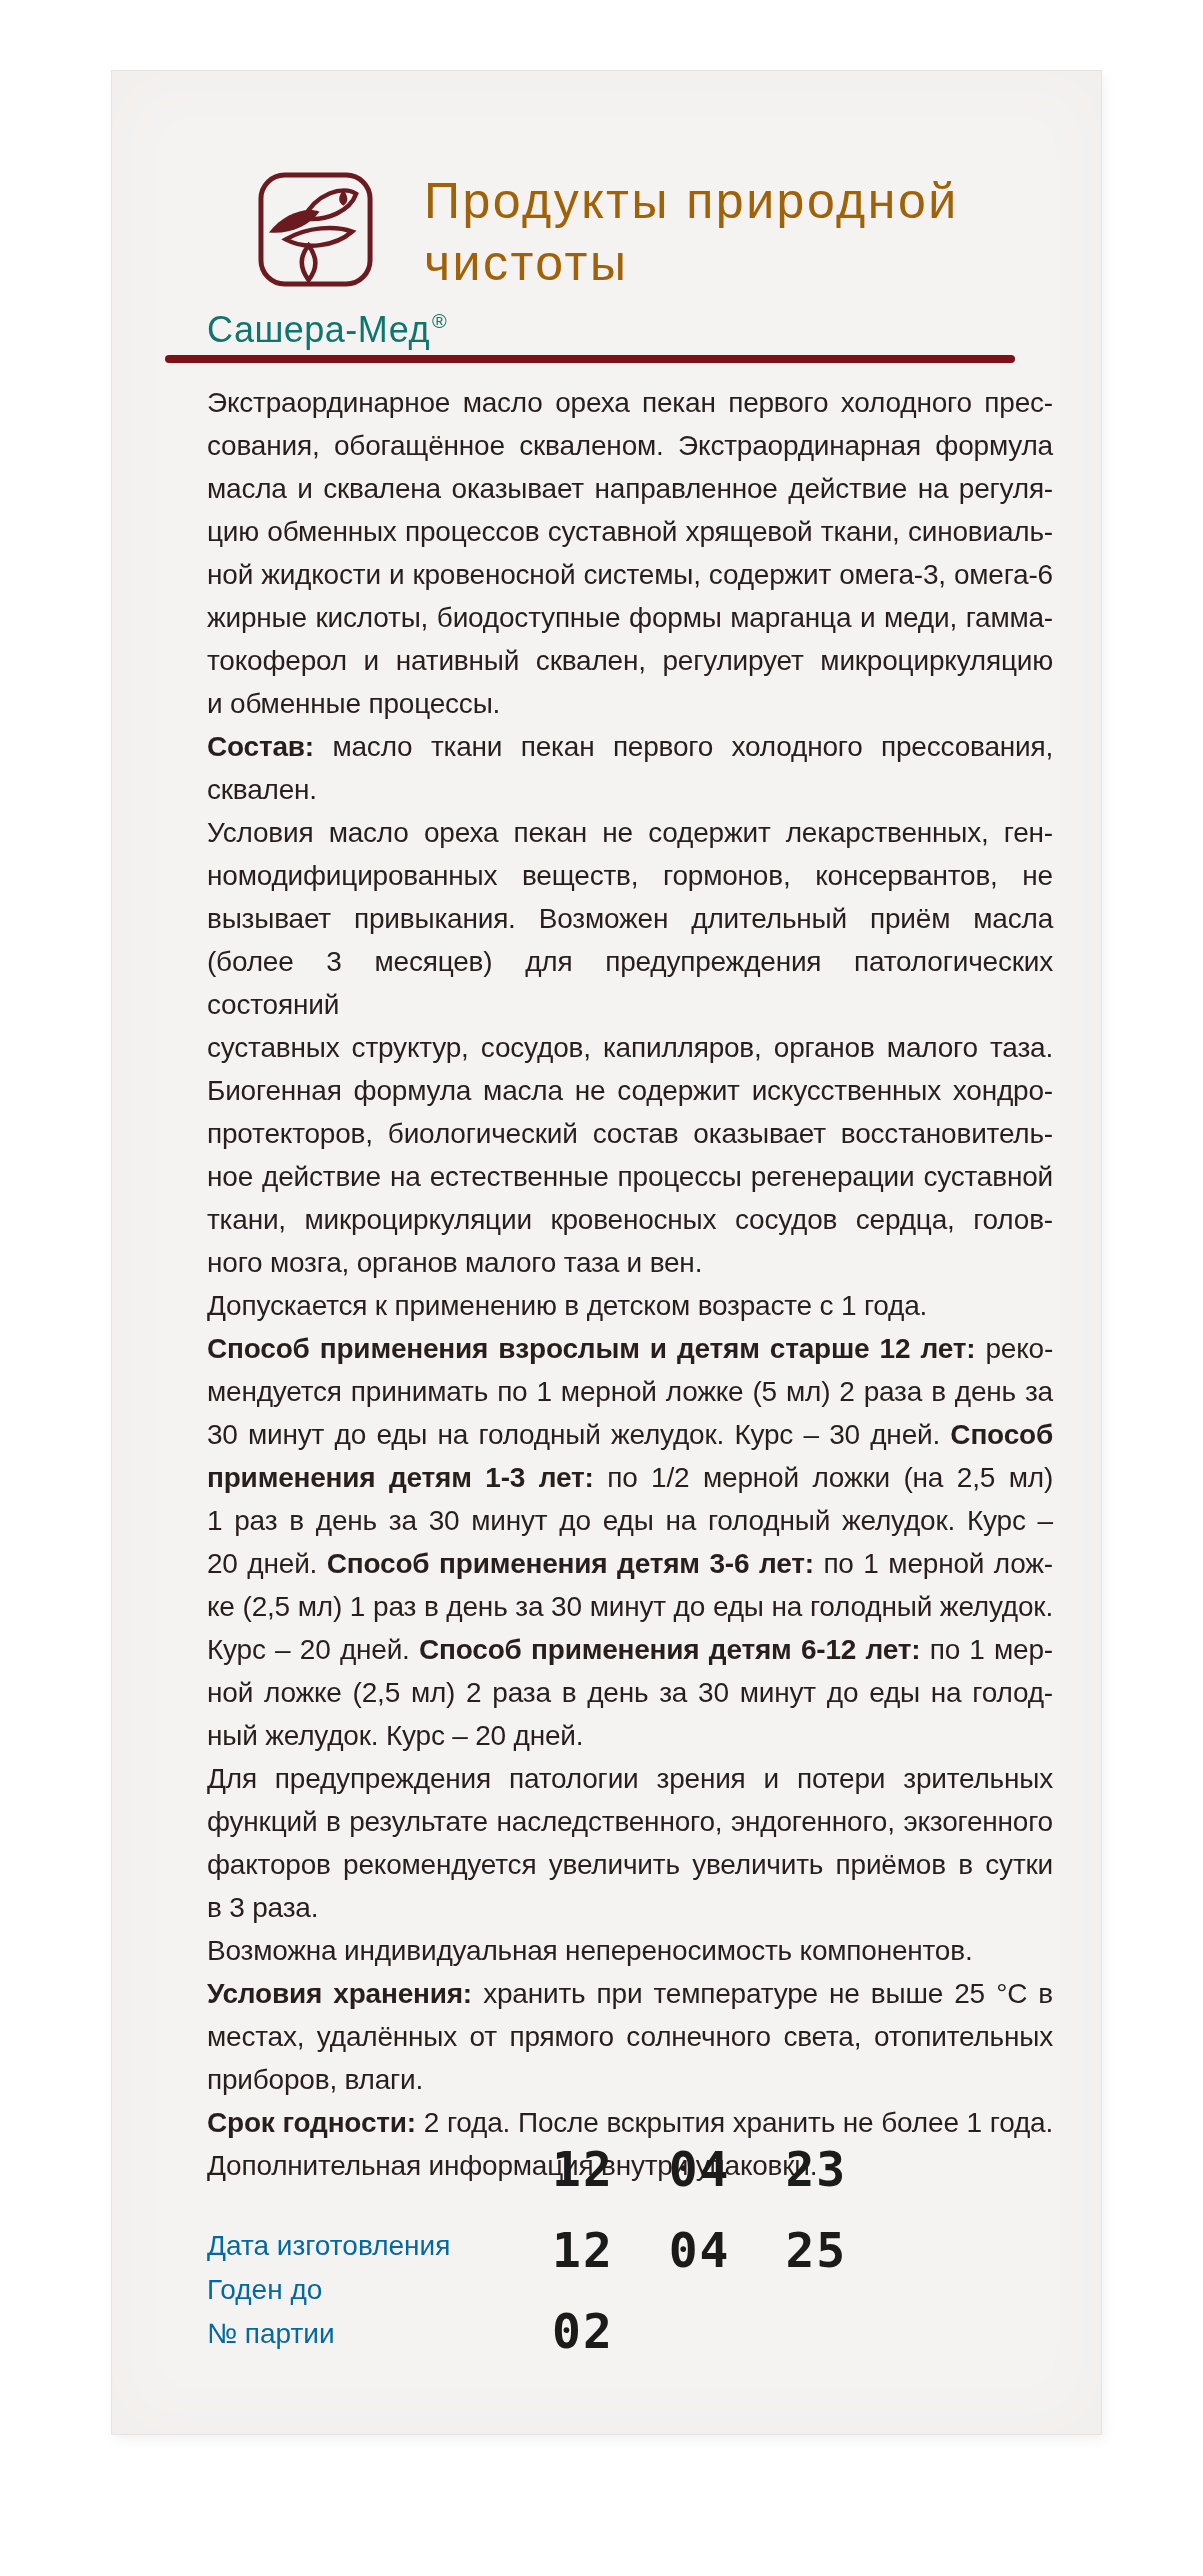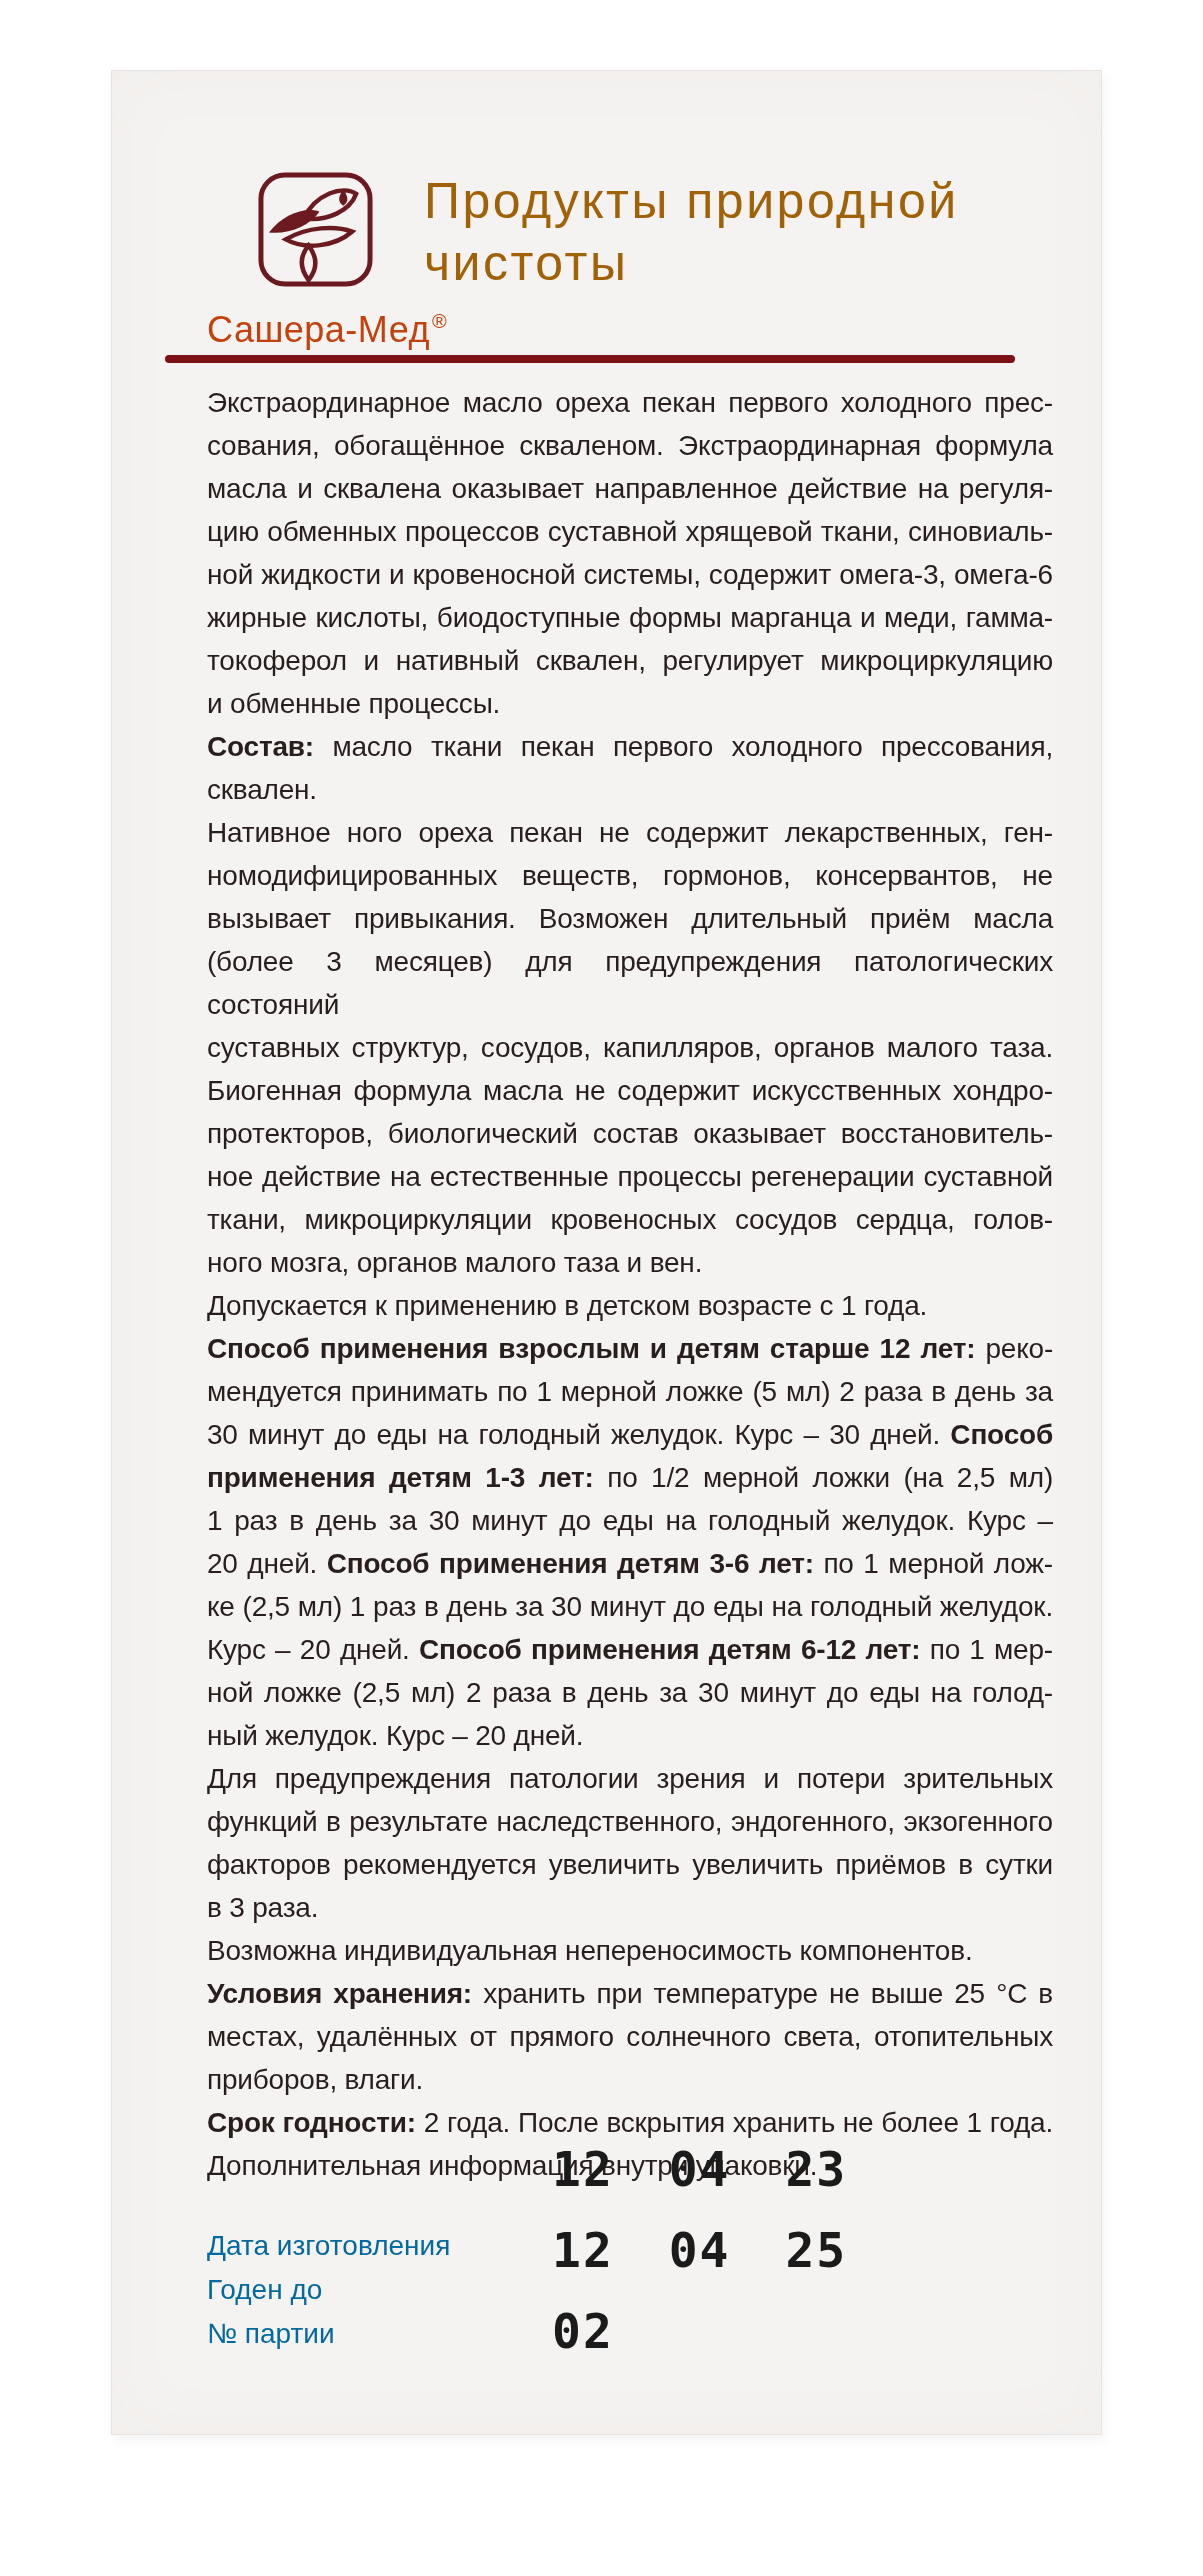--- a/index.html
+++ b/index.html
@@ -18,21 +18,21 @@
     box-shadow:inset 0 0 70px rgba(120,110,100,0.04), 3px 5px 12px rgba(0,0,0,0.05);
   }
   .logo{position:absolute;left:144px;top:99px;width:119px;height:119px;}
   .tagline{
     position:absolute;left:312px;top:99px;width:636px;
     font-size:50px;line-height:62px;letter-spacing:2.5px;
     color:#a16207;font-weight:400;
   }
   .brandname{
     position:absolute;left:95px;top:228px;
-    font-size:36px;line-height:44px;color:#c2410c;letter-spacing:0.5px;
+    font-size:36px;line-height:44px;color:#0f766e;letter-spacing:0.5px;
   }
   .brandname sup{font-size:20px;vertical-align:14px;margin-left:2px;}
   .rule{
     position:absolute;left:53px;top:284px;width:850px;height:8px;
     background:#7c1118;border-radius:4px;
   }
   .bodytext{
     position:absolute;left:95px;top:310px;width:846px;
     font-size:28px;line-height:43px;color:#281e1e;
     letter-spacing:-0.2px;
@@ -85,21 +85,21 @@
           <div class="line j"><span>ной жидкости и кровеносной системы, содержит омега-3, омега-6</span></div>
           <div class="line j"><span>жирные кислоты, биодоступные формы марганца и меди, гамма-</span></div>
           <div class="line j"><span>токоферол и нативный сквален, регулирует микроциркуляцию</span></div>
           <div class="line"><span>и обменные процессы.</span></div>
         </div>
         <div>
           <div class="line j"><span class="b">Состав:</span><span> масло ткани пекан первого холодного прессования,</span></div>
           <div class="line"><span>сквален.</span></div>
         </div>
         <div>
-          <div class="line j"><span>Нативное ного ореха пекан не содержит лекарственных, ген-</span></div>
+          <div class="line j"><span>Условия масло ореха пекан не содержит лекарственных, ген-</span></div>
           <div class="line j"><span>номодифицированных веществ, гормонов, консервантов, не</span></div>
           <div class="line j"><span>вызывает привыкания. Возможен длительный приём масла</span></div>
           <div class="line j"><span>(более 3 месяцев) для предупреждения патологических состояний</span></div>
           <div class="line j"><span>суставных структур, сосудов, капилляров, органов малого таза.</span></div>
           <div class="line j"><span>Биогенная формула масла не содержит искусственных хондро-</span></div>
           <div class="line j"><span>протекторов, биологический состав оказывает восстановитель-</span></div>
           <div class="line j"><span>ное действие на естественные процессы регенерации суставной</span></div>
           <div class="line j"><span>ткани, микроциркуляции кровеносных сосудов сердца, голов-</span></div>
           <div class="line"><span>ного мозга, органов малого таза и вен.</span></div>
         </div>

